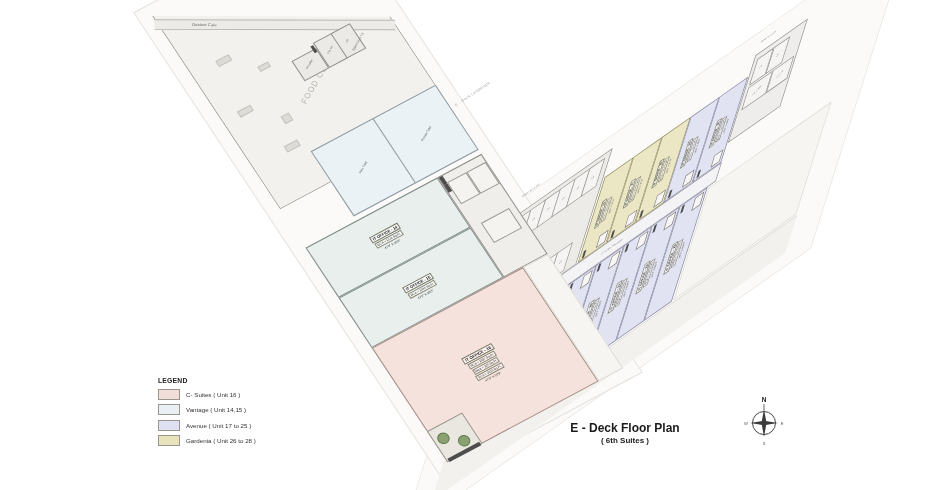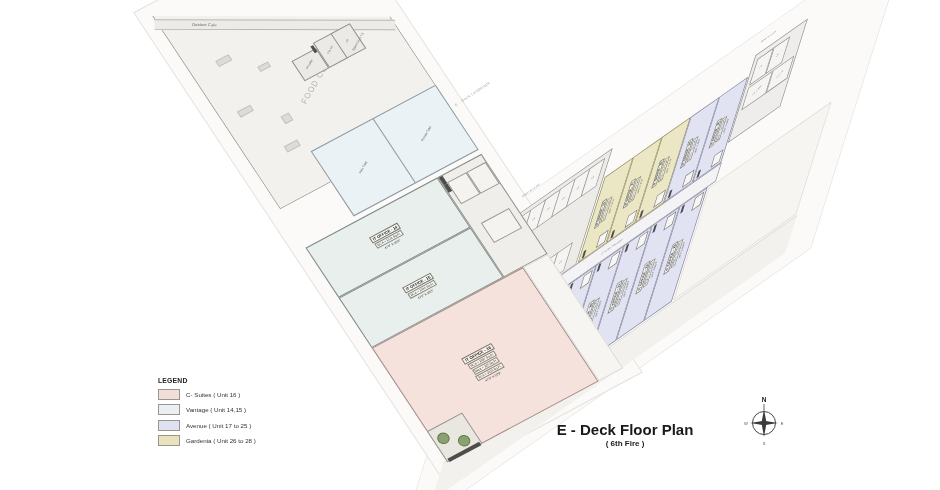--- a/index.html
+++ b/index.html
@@ -68,21 +68,21 @@
   .svc-far .cell{position:absolute;background:#f5f4f2;border:0.5px solid #8a8a85;display:flex;align-items:center;justify-content:center;}
   .svc-far .cell span{transform:rotate(-30deg);font-size:2.4px;color:#555;text-align:center;line-height:1.1;}
   
   .landscape-label{left:452px;top:92px;transform:rotate(-34deg);font-size:3.8px;color:#a6a39e;letter-spacing:0.4px;}
   .legend{left:158px;top:377px;}
   .legend-heading{font-size:6.8px;font-weight:bold;color:#222;letter-spacing:0.2px;}
   .legend-row{margin-top:4.5px;display:flex;align-items:center;}
   .legend-swatch{width:20px;height:9px;border:0.7px solid #9a968e;background:#eee;}
   .legend-label{font-size:6.2px;color:#333;margin-left:6px;white-space:nowrap;}
   .title-block{left:540px;top:421px;width:170px;text-align:center;color:#1a1a1a;}
-  .title-line1{font-size:15px;font-weight:bold;}
+  .title-line1{font-size:12px;font-weight:bold;}
   .title-line2{font-size:8px;font-weight:bold;margin-top:1px;}
   .compass{left:742px;top:392px;width:44px;height:58px;}
 </style>
 </head>
 <body>
 
 <div id="canvas">
 
   <div id="rw-bg" class="wing">
     <div class="apron" style="left:-30px;top:-280px;width:500px;height:340px;"></div>
@@ -328,21 +328,21 @@
         <span class="legend-label">Avenue ( Unit 17 to 25 )</span>
       </div>
       <div class="legend-row" style="--i: 3;">
         <div class="legend-swatch" style="background: rgb(232, 227, 189);"></div>
         <span class="legend-label">Gardenia ( Unit 26 to 28 )</span>
       </div>
   </div>
 
   <div class="abs title-block">
     <div class="title-line1">E - Deck Floor Plan</div>
-    <div class="title-line2">( 6th Fire )</div>
+    <div class="title-line2">( 6th Suites )</div>
   </div>
 
   <svg class="abs compass" viewBox="0 0 44 58" width="44" height="58">
     <text x="22" y="10" text-anchor="middle" font-size="6.5" font-weight="bold" fill="#222">N</text>
     <line x1="22" y1="12" x2="22" y2="18" stroke="#444" stroke-width="0.8"></line>
     <circle cx="22" cy="31" r="11.5" fill="none" stroke="#444" stroke-width="1"></circle>
     <polygon points="22,17 24.5,31 22,45 19.5,31" fill="#3a3a3a"></polygon>
     <polygon points="8,31 22,28.8 36,31 22,33.2" fill="#3a3a3a"></polygon>
     <text x="4" y="33" text-anchor="middle" font-size="4" fill="#555">W</text>
     <text x="40" y="33" text-anchor="middle" font-size="4" fill="#555">E</text>

